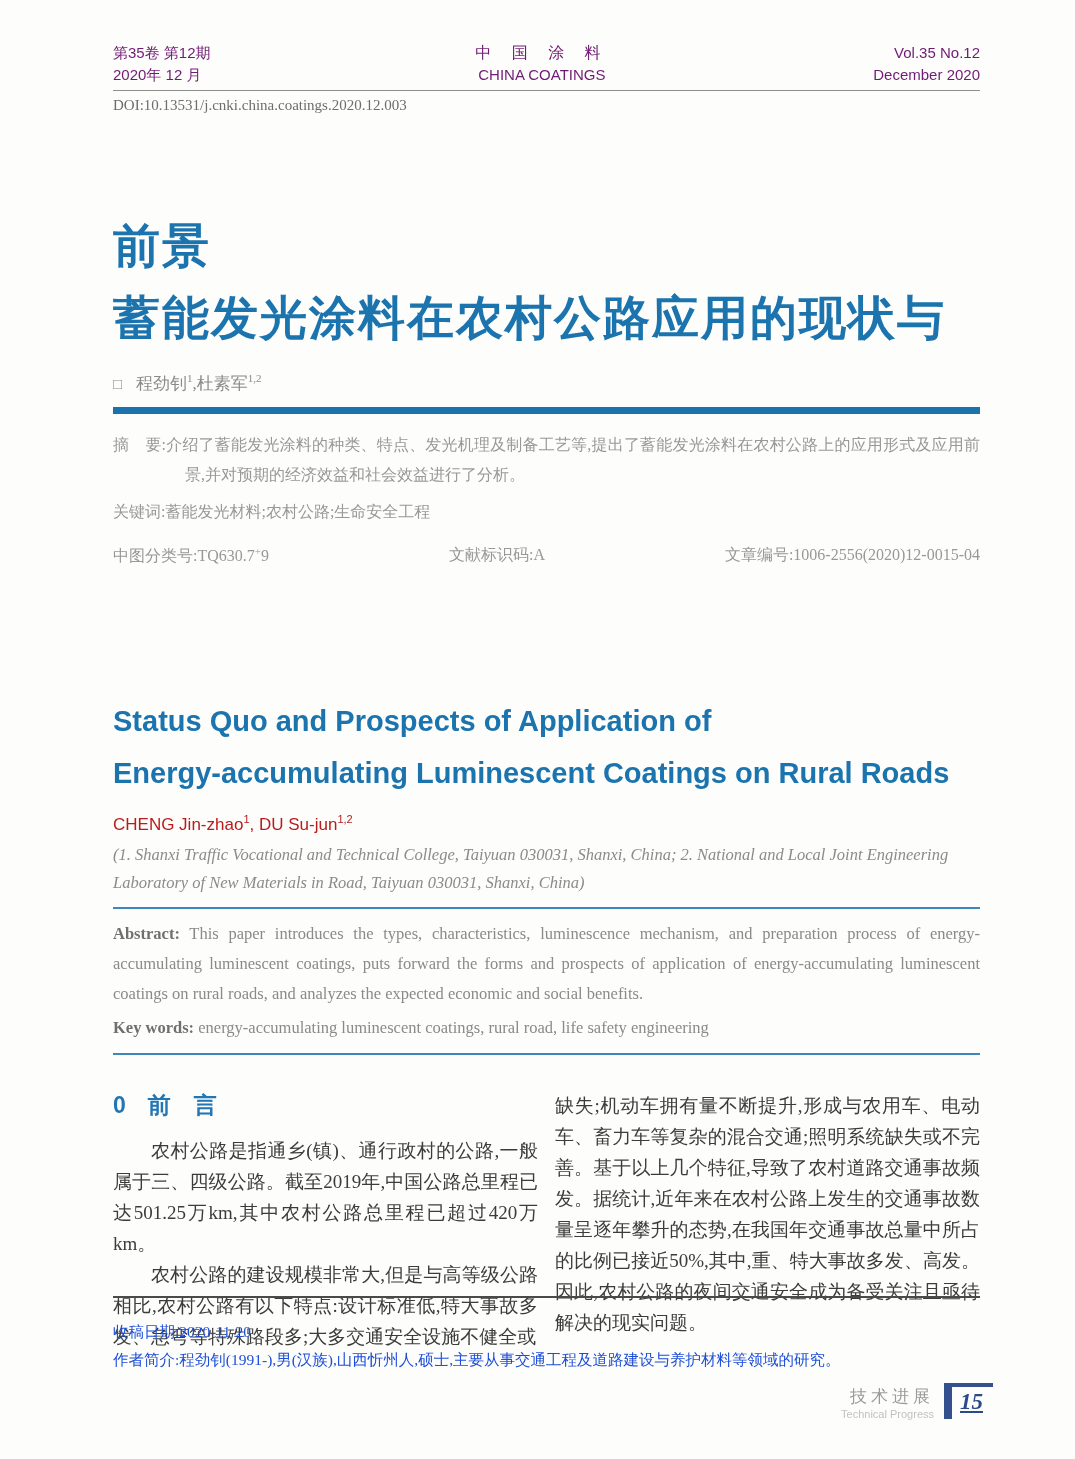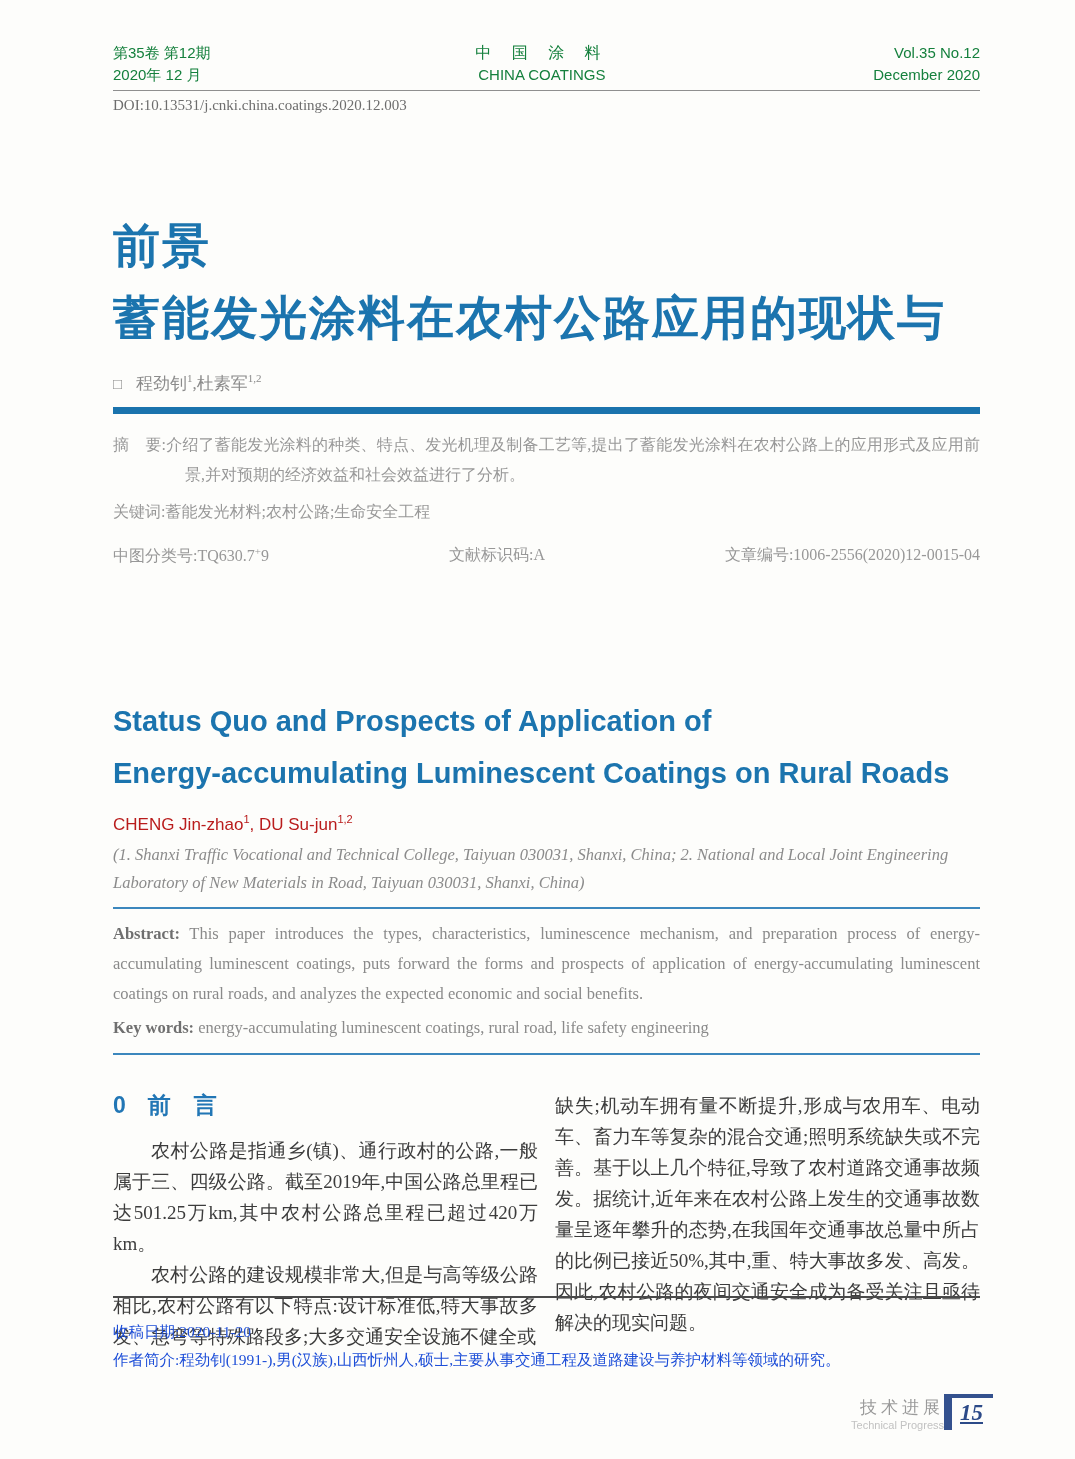--- a/index.html
+++ b/index.html
@@ -14,21 +14,21 @@
     overflow: hidden;
   }
   .content { margin: 0 113px 0 113px; width: 867px; }
 
   
   .masthead {
     padding-top: 42px;
     display: flex;
     justify-content: space-between;
     align-items: flex-end;
-    color: #15803d;
+    color: #701a75;
     font-family: "Liberation Sans", sans-serif;
     font-size: 15px;
     line-height: 22px;
   }
   .mast-center { text-align: center; }
   .mast-center .cn { letter-spacing: 8px; font-size: 16px; }
   .mast-right { text-align: right; }
   .mast-rule { border-bottom: 1.5px solid #8f8f8f; margin-top: 4px; }
   .doi { margin-top: 6px; font-size: 15px; color: #6d6d6d; }
 
@@ -146,21 +146,21 @@
     font-size: 15.5px;
     line-height: 28px;
   }
 
   
   .footer-badge {
     position: absolute;
     top: 1383px; right: 82px;
     display: flex;
     align-items: flex-start;
-    margin-top: 11px;
+    gap: 10px;
   }
   .footer-labels { text-align: right; padding-top: 2px; }
   .footer-labels .cn {
     color: #9a9a9a;
     font-size: 17px;
     letter-spacing: 4px;
     font-family: "Liberation Sans", sans-serif;
   }
   .footer-labels .en {
     color: #c2c2c2;

